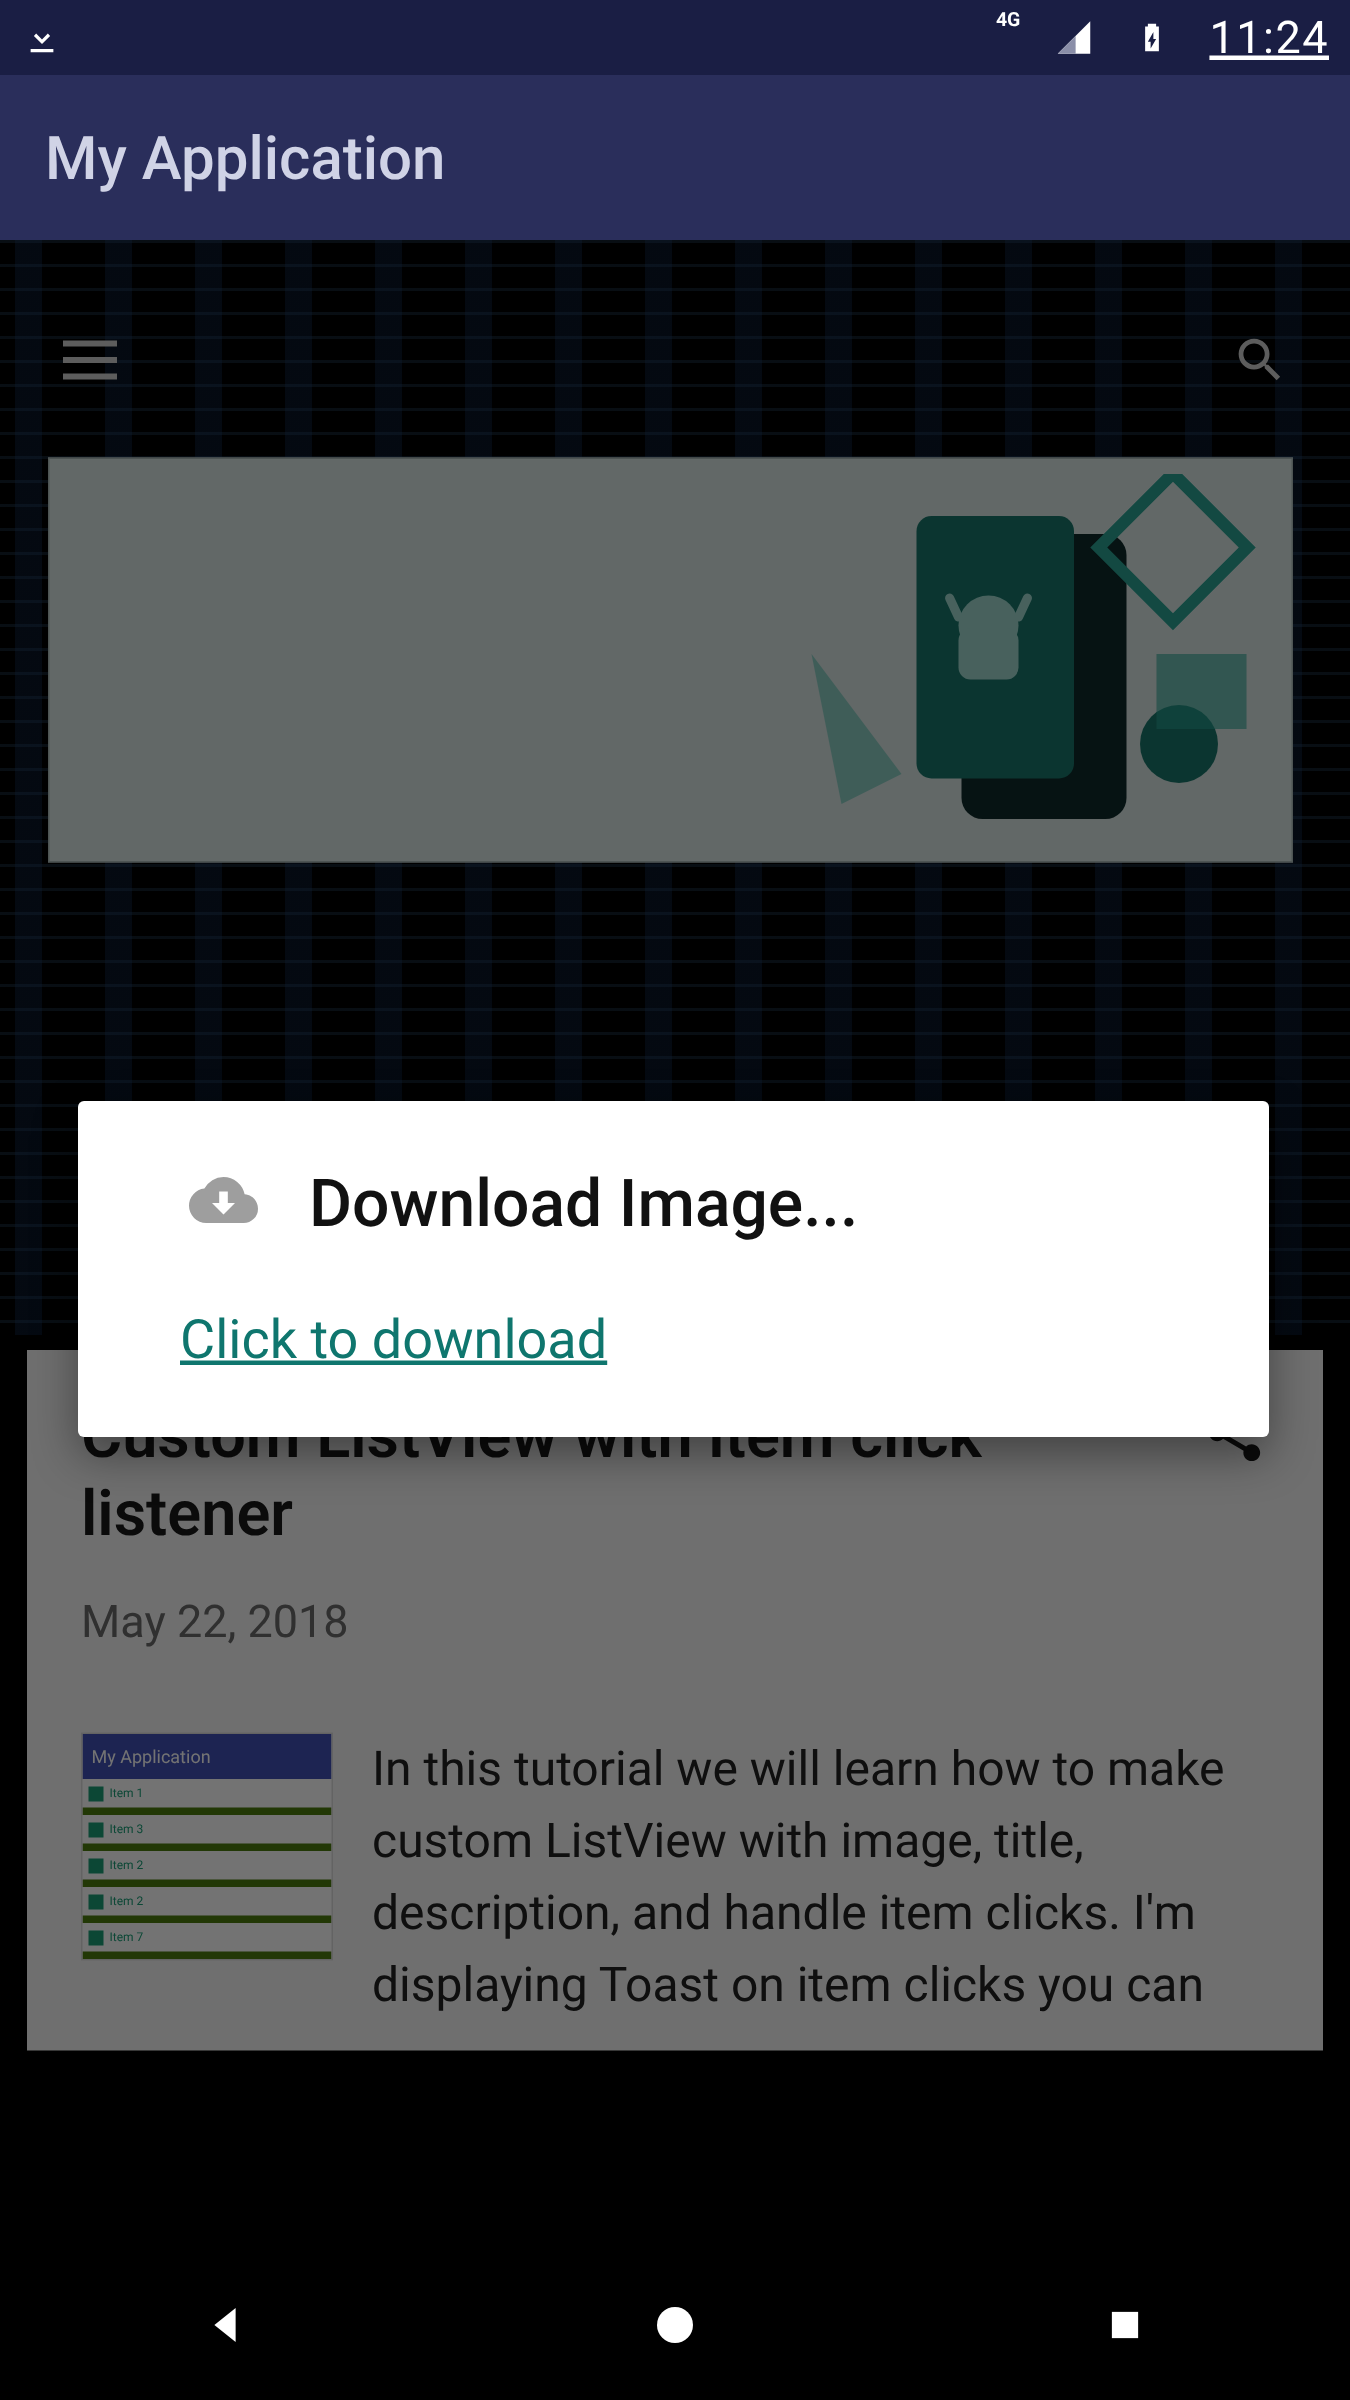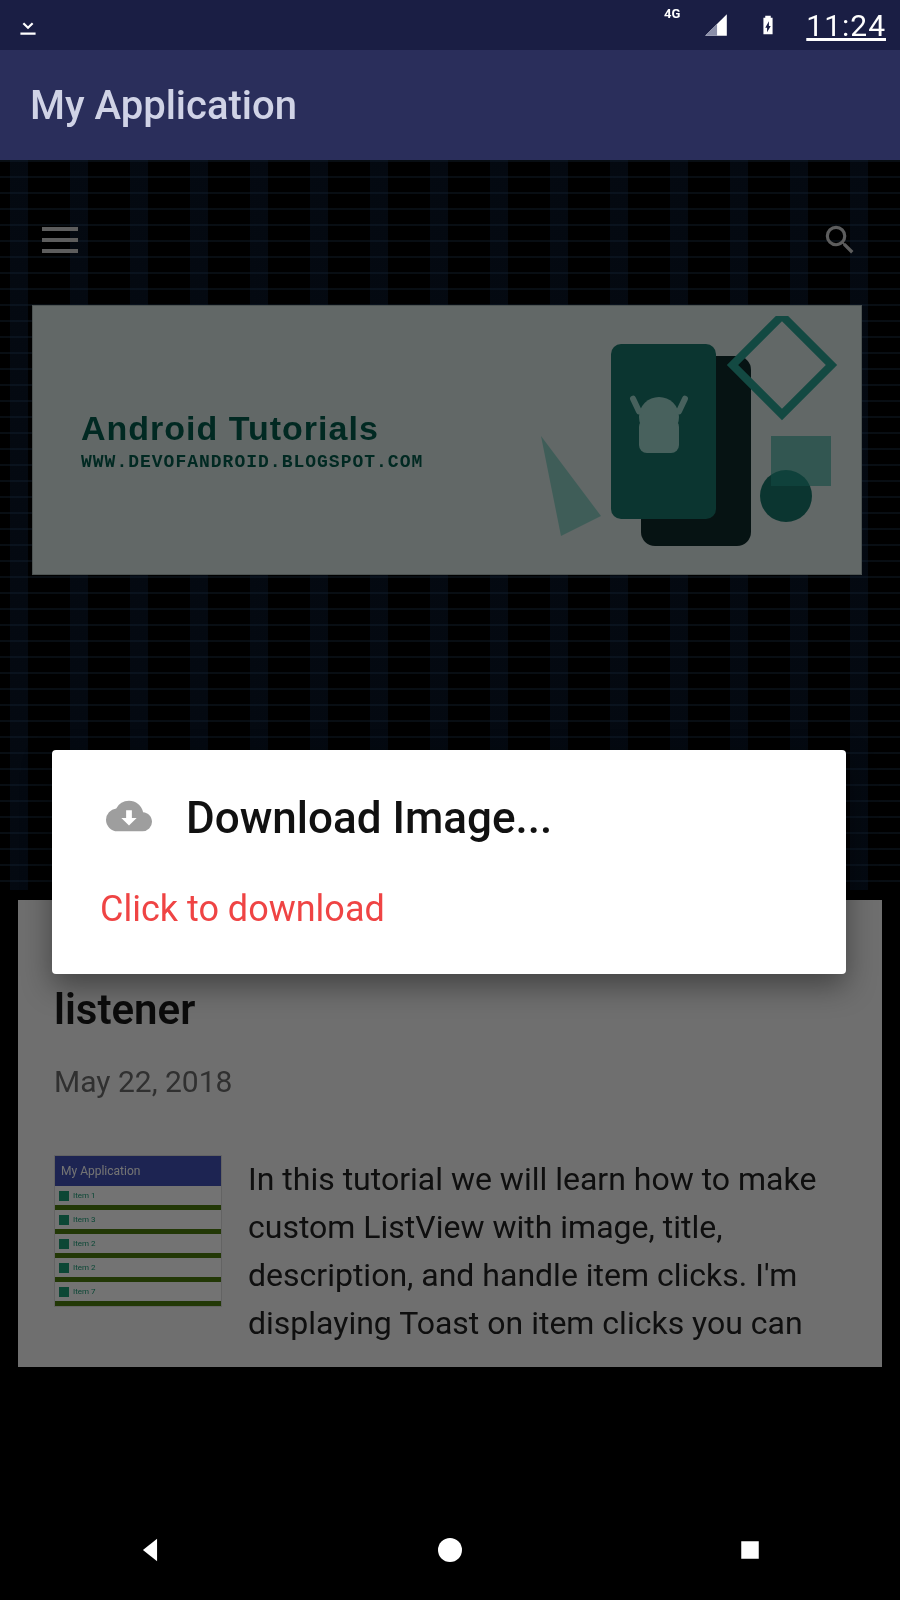--- a/index.html
+++ b/index.html
@@ -102,30 +102,30 @@
   }
   .thumb-hdr { height:30px; background:#4050b5; color:#fff; font-size:12px; display:flex; align-items:center; padding:0 6px;}
   .thumb-row { border-bottom:5px solid #4d7c0f; height:24px; display:flex; align-items:center; gap:4px; padding:0 4px;}
   .thumb-row .ti { width:10px; height:10px; background:#1b9e77;}
   .thumb-row .tt { font-size:8px; color:#1b9e77;}
   .post-text { font-size: 32px; line-height: 48px; color:#222;}
 
   
   .dialog {
     position: absolute; z-index: 40;
-    left: 52px; right: 54px; top: 590px;
+    left: 52px; right: 54px; top: 574px;
     background: #fff;
     border-radius: 4px;
     box-shadow: 0 12px 30px rgba(0,0,0,0.4);
-    padding: 42px 48px 44px 48px;
+    padding: 42px 48px 44px 68px;
   }
   .dialog-head { display:flex; align-items:center; gap:28px;}
   .dialog-head .cloud svg { width:58px; height:46px; }
   .dialog-title { font-size: 44px; font-weight: 500; color:#111;}
-  .dialog-sub { font-size: 36px; color:#ef4444; margin-top: 44px;}
+  .dialog-sub { font-size: 36px; color:#0f766e; margin-top: 44px; text-decoration: underline;}
 
   
   .nav-bar {
     height: 100px;
     background: #000;
     display:flex; align-items:center; justify-content:space-around;
   }
   .nav-btn { width:44px; height:44px; display:flex; align-items:center; justify-content:center;}
 </style>
 </head>
@@ -168,24 +168,20 @@
         <span></span>
       </div>
     <div class="search-btn">
       <svg viewBox="0 0 24 24">
           <path fill="#cfcfcf" d="M15.5 14h-.79l-.28-.27A6.471 6.471 0 0016 9.5 6.5 6.5 0 109.5 16c1.61 0 3.09-.59 4.23-1.57l.27.28v.79l5 4.99L20.49 19l-4.99-5zM9.5 14A4.5 4.5 0 119.5 5a4.5 4.5 0 010 9z"></path>
         </svg>
     </div>
   </div>
 
   <div class="banner">
-    <div class="banner-text">
-      <div class="t1">Android Tutorials</div>
-      <div class="t2">WWW.DEVOFANDROID.BLOGSPOT.COM</div>
-    </div>
     <div class="banner-art">
       <svg viewBox="0 0 320 250" width="320" height="250">
         <rect x="120" y="40" width="110" height="190" rx="14" fill="#0f2b2b"></rect>
         <rect x="90" y="28" width="105" height="175" rx="10" fill="#1a776b"></rect>
         <g fill="#9fd8cf" transform="translate(118 75)">
           <circle cx="20" cy="26" r="20"></circle>
           <rect x="0" y="28" width="40" height="34" rx="8"></rect>
           <rect x="-6" y="4" width="6" height="20" rx="3" transform="rotate(-25 -3 14)"></rect>
           <rect x="40" y="4" width="6" height="20" rx="3" transform="rotate(25 43 14)"></rect>
         </g>

